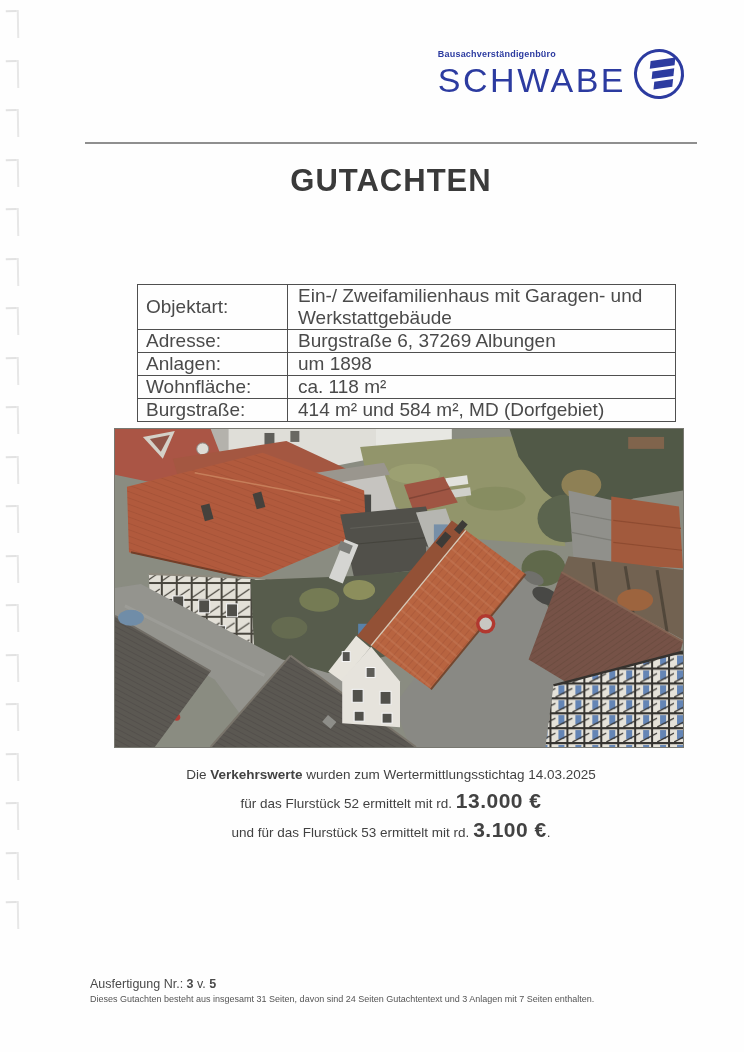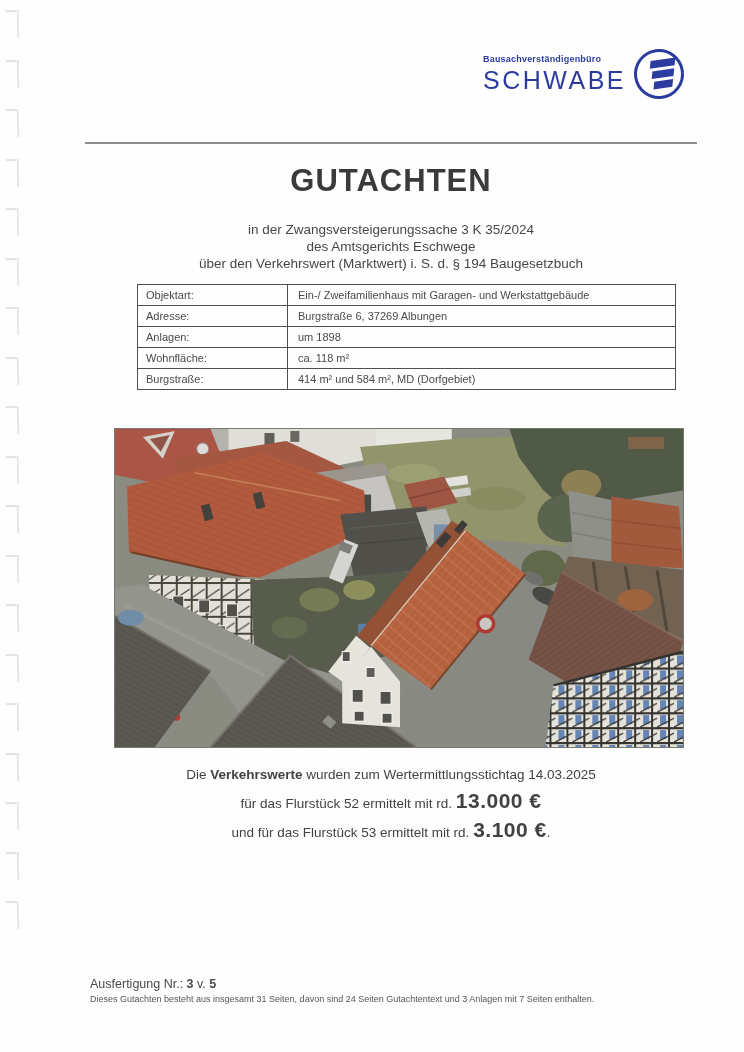--- a/index.html
+++ b/index.html
@@ -17,35 +17,35 @@
   
   .binding-strip { position: absolute; left: 6px; top: 8px; width: 24px; height: 960px; }
   .bmark { position: absolute; left: 0; width: 16px; height: 32px; transform: rotate(-1deg); }
   .bmark::before { content: ""; position: absolute; left: 0; top: 2px; width: 11px; height: 2px; background: #e2e2e2; }
   .bmark::after  { content: ""; position: absolute; left: 11px; top: 2px; width: 2px; height: 28px; background: #e7e7e7; }
 
   
   .logo { position: absolute; top: 47px; right: 58px; display: flex; align-items: center; gap: 6px; }
   .logo-text { display: flex; flex-direction: column; align-items: flex-start; }
   .logo-line1 { font-size: 9px; font-weight: bold; letter-spacing: 0.2px; color: var(--logo-blue, #2c3ba0); }
-  .logo-name  { font-size: 25px; letter-spacing: 2.5px; color: var(--logo-blue, #2c3ba0); margin-top: 2px; }
+  .logo-name  { font-size: 34px; letter-spacing: 2.5px; color: var(--logo-blue, #2c3ba0); margin-top: 2px; }
   .logo-icon  { display: block; }
 
   .header-rule { position: absolute; top: 142px; left: 85px; width: 612px; height: 0;
     border: none; border-top: 2px solid #8f8f8f; }
 
   
   .title { position: absolute; top: 163px; left: 85px; width: 612px; text-align: center;
     font-size: 31px; font-weight: bold; letter-spacing: 1px; color: #3a3a3a; }
   .subtitle { position: absolute; top: 221px; left: 85px; width: 612px; text-align: center;
     font-size: 13.5px; line-height: 17px; color: #474747; }
 
   
   .ptable { position: absolute; top: 284px; left: 137px; width: 539px;
-    border-collapse: collapse; font-size: 11px; color: #4a4a4a; }
+    border-collapse: collapse; font-size: 19px; color: #4a4a4a; }
   .ptable td { border: 1px solid #4f4f4f; height: 21px; vertical-align: middle; }
   .ptable td.lbl { width: 150px; padding-left: 8px; }
   .ptable td.val { padding-left: 10px; }
 
   
   .photo { position: absolute; top: 428px; left: 114px; width: 570px; height: 320px;
     border: 1px solid #787871; background: #85877b; }
   .photo svg { display: block; width: 100%; height: 100%; }
 
   
@@ -99,25 +99,20 @@
           <rect x="-7" y="-3.5" width="22" height="7.5"></rect>
           <rect x="-4" y="7" width="19" height="7.5"></rect>
         </g>
       </g>
     </svg>
   </div>
 
   <hr class="header-rule">
 
   <div class="title">GUTACHTEN</div>
-  <div class="subtitle">
-    <div>in der Zwangsversteigerungssache 3 K 35/2024</div>
-    <div>des Amtsgerichts Eschwege</div>
-    <div>über den Verkehrswert (Marktwert) i. S. d. § 194 Baugesetzbuch</div>
-  </div>
 
   <table class="ptable">
     <tbody>
       <tr>
         <td class="lbl">Objektart:</td>
         <td class="val">Ein-/ Zweifamilienhaus mit Garagen- und Werkstattgebäude</td>
       </tr>
       <tr>
         <td class="lbl">Adresse:</td>
         <td class="val">Burgstraße 6, 37269 Albungen</td>

